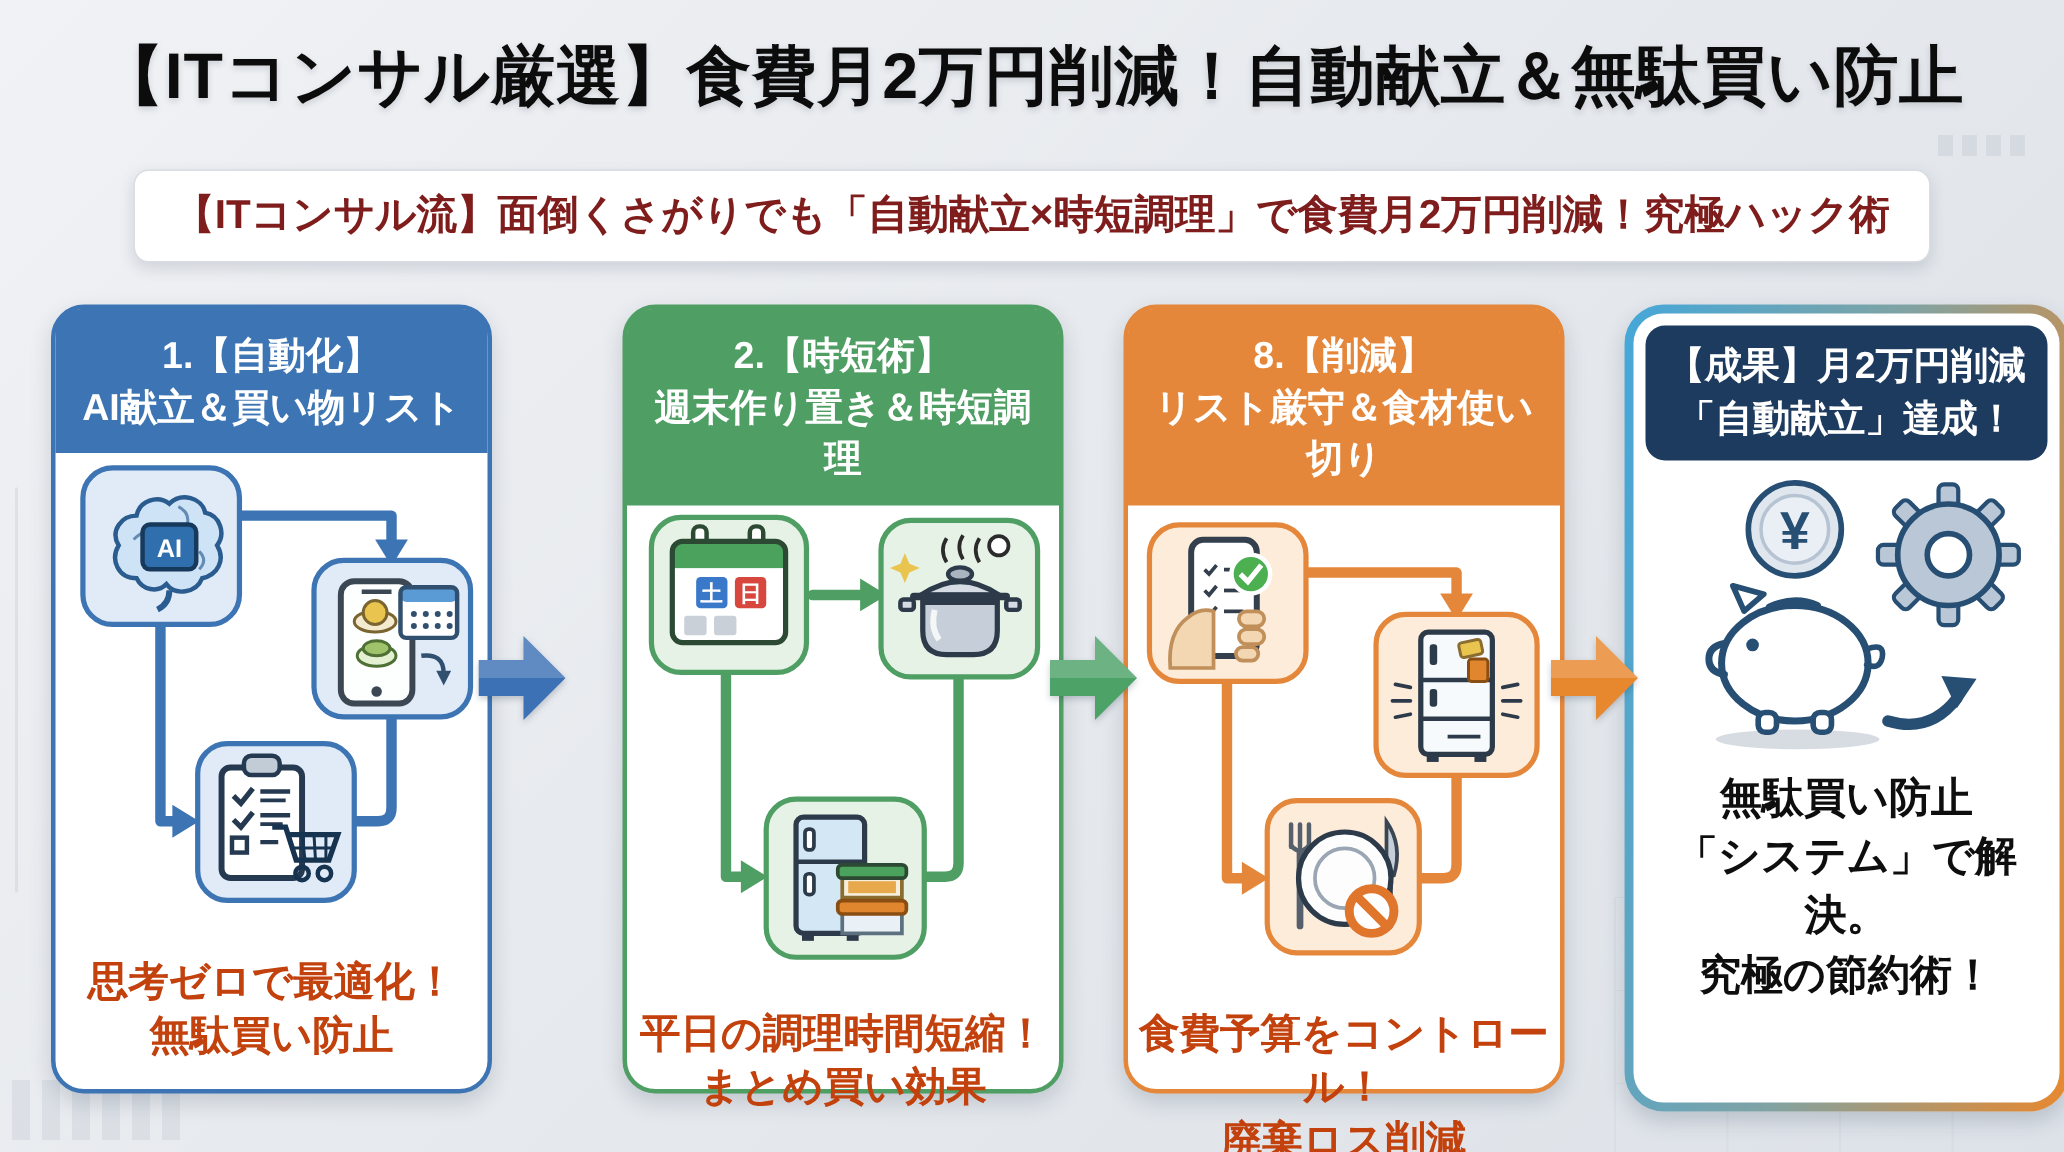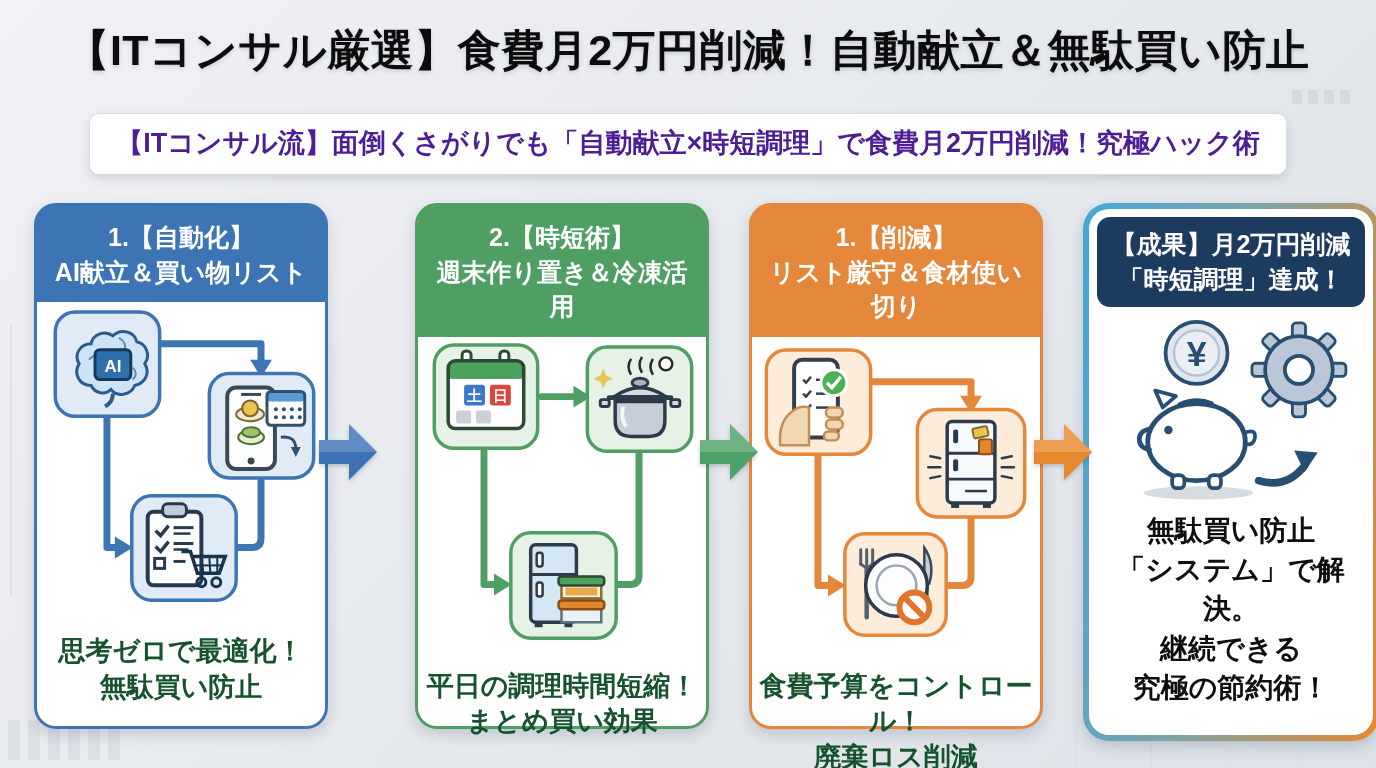--- a/index.html
+++ b/index.html
@@ -32,21 +32,21 @@
     margin:22px auto 0; text-align:center;
     font-size:43px; font-weight:900; color:#0c0c0d; letter-spacing:.5px;
     text-shadow:0 2px 4px rgba(50,60,80,.18);
     white-space:nowrap;
   }
   .subtitle-box {
     margin:33px auto 0; width:fit-content; max-width:1200px;
     background:#ffffff; border:1px solid #d9dde2; border-radius:10px;
     box-shadow:0 4px 10px rgba(40,55,80,.15);
     padding:11px 26px 13px;
-    font-size:27px; font-weight:800; color:#4c1d95; text-align:center; white-space:nowrap;
+    font-size:27px; font-weight:800; color:#7f1d1d; text-align:center; white-space:nowrap;
   }
 
   .flow-row {
     position:relative; margin-top:28px; padding:0 34px;
     display:flex; justify-content:space-between; align-items:flex-start;
   }
   .card {
     width:295px; height:526px; background:#fff; border-radius:22px;
     display:flex; flex-direction:column;
     box-shadow:0 6px 14px rgba(40,55,80,.18);
@@ -56,23 +56,22 @@
   .card.c3 { border:3.5px solid #e5873a; }
   .card header {
     border-radius:17px 17px 0 0; color:#fff; text-align:center;
     font-size:25px; font-weight:800; line-height:1.38; padding:14px 6px 13px;
   }
   .c1 header { background:#3d74b3; }
   .c2 header { background:#4f9e63; }
   .c3 header { background:#e5873a; }
   .card .iconarea { flex:0 0 auto; }
   .card footer {
-    text-align:center; font-size:27px; font-weight:900; color:#14532d; line-height:1.32;
+    text-align:center; font-size:27px; font-weight:900; color:#c2410c; line-height:1.32;
     padding-top:2px;
-    font-family:Liberation Mono, monospace;
   }
 
   .flow-arrow {
     flex:0 0 auto; width:58px; margin:216px -9px 0; position:relative; z-index:3;
     filter:drop-shadow(0 2px 2px rgba(40,55,80,.25));
   }
 
   
   .result-wrap {
     width:296px; height:538px; border-radius:26px; padding:6px;
@@ -194,21 +193,21 @@
   <div class="flow-arrow">
     <svg width="58" height="66" viewBox="0 0 58 66">
       <polygon points="0,21 30,21 30,5 58,33 30,61 30,45 0,45" fill="#3c72b5"></polygon>
       <polygon points="0,21 30,21 30,5 58,33 0,33" fill="#ffffff" opacity=".18"></polygon>
     </svg>
   </div>
 
   <section class="card c2">
     <header>
       <div>2.【時短術】</div>
-      <div>週末作り置き＆冷凍活用</div>
+      <div>週末作り置き＆時短調理</div>
     </header>
     <div class="iconarea">
       <svg width="288" height="328" viewBox="0 0 289 330">
         <g stroke="#4f9e63" stroke-width="7" fill="none" stroke-linecap="round" stroke-linejoin="round">
           <path d="M124,60 L156,60"></path>
           <path d="M66,114 L66,249 L78,249"></path>
           <path d="M222,117 L222,240 Q222,249 213,249 L200,249"></path>
         </g>
         <polygon points="156,49 156,71 174,60" fill="#4f9e63"></polygon>
         <polygon points="76,238 76,260 94,249" fill="#4f9e63"></polygon>
@@ -271,21 +270,21 @@
 
   <div class="flow-arrow">
     <svg width="58" height="66" viewBox="0 0 58 66">
       <polygon points="0,21 30,21 30,5 58,33 30,61 30,45 0,45" fill="#4da267"></polygon>
       <polygon points="0,21 30,21 30,5 58,33 0,33" fill="#ffffff" opacity=".18"></polygon>
     </svg>
   </div>
 
   <section class="card c3">
     <header>
-      <div>1.【削減】</div>
+      <div>8.【削減】</div>
       <div>リスト厳守＆食材使い切り</div>
     </header>
     <div class="iconarea">
       <svg width="288" height="328" viewBox="0 0 289 330">
         <g stroke="#e5873a" stroke-width="7" fill="none" stroke-linecap="round" stroke-linejoin="round">
           <path d="M119,45 L220,45 L220,59"></path>
           <path d="M66,118 L66,250 L78,250"></path>
           <path d="M220,181 L220,241 Q220,250 211,250 L197,250"></path>
         </g>
         <polygon points="209,59 231,59 220,77" fill="#e5873a"></polygon>
@@ -362,21 +361,21 @@
     <svg width="58" height="66" viewBox="0 0 58 66">
       <polygon points="0,21 30,21 30,5 58,33 30,61 30,45 0,45" fill="#e8882e"></polygon>
       <polygon points="0,21 30,21 30,5 58,33 0,33" fill="#ffffff" opacity=".18"></polygon>
     </svg>
   </div>
 
   <div class="result-wrap">
     <div class="result-inner">
       <header>
         <div>【成果】月2万円削減</div>
-        <div>「時短調理」達成！</div>
+        <div>「自動献立」達成！</div>
       </header>
       <div>
         <svg width="278" height="198" viewBox="0 0 296 205">
           <ellipse cx="108" cy="195" rx="58" ry="7" fill="#d7dce2"></ellipse>
 
           <g>
             <g fill="#b9c7d6" stroke="#274e73" stroke-width="3">
               <rect x="-7" y="-50" width="14" height="22" rx="4" transform="translate(215,64)"></rect>
               <rect x="-7" y="-50" width="14" height="22" rx="4" transform="translate(215,64) rotate(45)"></rect>
               <rect x="-7" y="-50" width="14" height="22" rx="4" transform="translate(215,64) rotate(90)"></rect>
@@ -409,19 +408,18 @@
 
           <g>
             <path d="M172,182 Q202,191 221,166" stroke="#274e73" stroke-width="8" fill="none" stroke-linecap="round"></path>
             <polygon points="210,150 235,152 221,173" fill="#274e73"></polygon>
           </g>
         </svg>
       </div>
       <div class="result-body-text">
         <div>無駄買い防止</div>
         <div>「システム」で解決。</div>
-        <div>継続できる</div>
         <div>究極の節約術！</div>
       </div>
     </div>
   </div>
 
 </div>
 
 </body></html>

